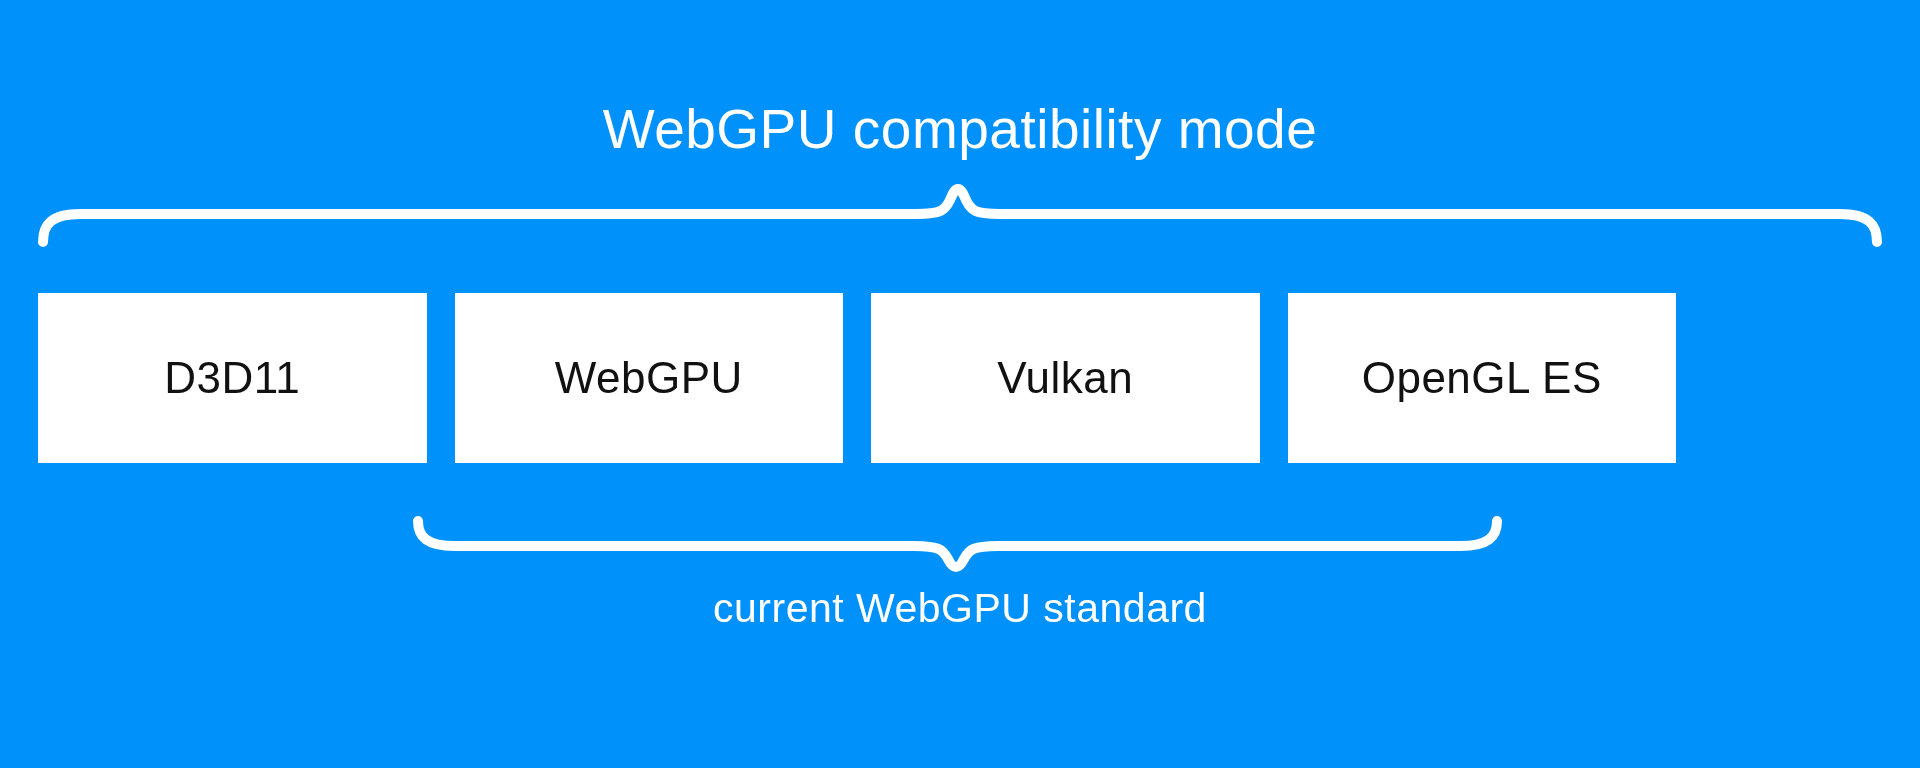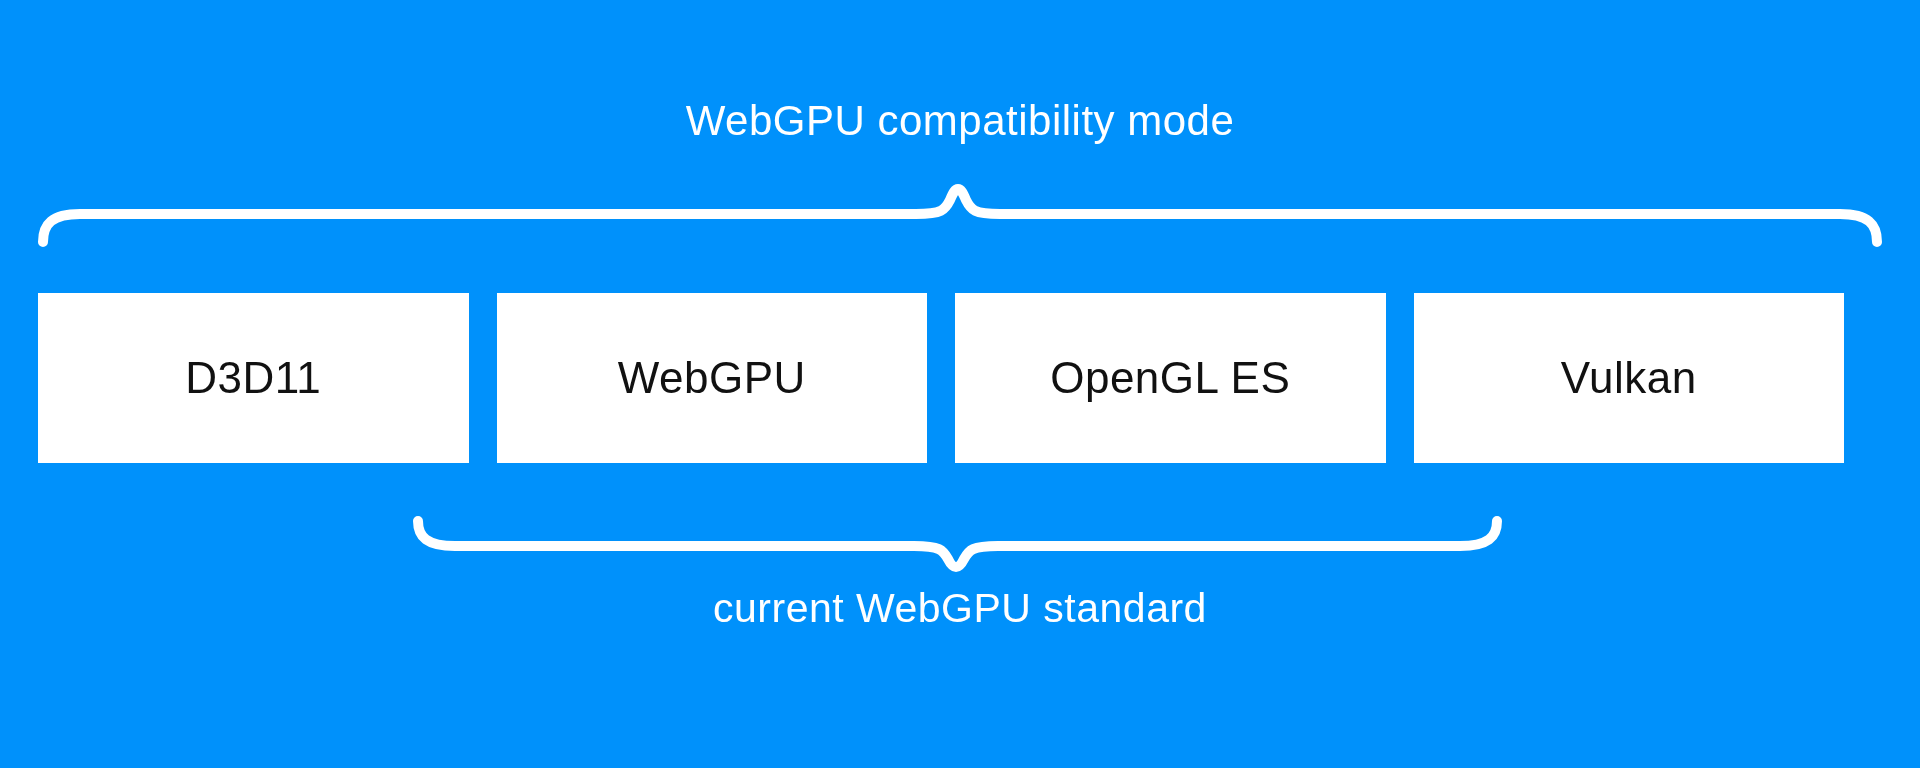--- a/index.html
+++ b/index.html
@@ -16,21 +16,21 @@
     height: 768px;
     background: #0091fb;
   }
   .top-label {
     position: absolute;
     left: 0;
     right: 0;
     top: 97px;
     text-align: center;
     color: #ffffff;
-    font-size: 42px;
+    font-size: 55px;
     font-weight: 400;
     letter-spacing: 0.5px;
   }
   .braces {
     position: absolute;
     left: 0;
     top: 0;
     width: 1920px;
     height: 768px;
     pointer-events: none;
@@ -39,21 +39,21 @@
     fill: none;
     stroke: #ffffff;
     stroke-width: 10;
     stroke-linecap: round;
     stroke-linejoin: round;
   }
   .boxes {
     position: absolute;
     left: 38px;
     top: 293px;
-    width: 1806px;
+    width: 1638px;
     height: 170px;
     display: flex;
     gap: 28px;
   }
   .box {
     flex: 1 1 0;
     background: #ffffff;
     display: flex;
     align-items: center;
     justify-content: center;
@@ -103,22 +103,22 @@
   </svg>
 
   <div class="boxes">
     <div class="box">
       <span>D3D11</span>
     </div>
     <div class="box">
       <span>WebGPU</span>
     </div>
     <div class="box">
-      <span>OpenGL ES</span>
+      <span>Vulkan</span>
     </div>
     <div class="box">
-      <span>Vulkan</span>
+      <span>OpenGL ES</span>
     </div>
   </div>
 
   <div class="bottom-label">current WebGPU standard</div>
 
 </div>
 
 </body></html>

